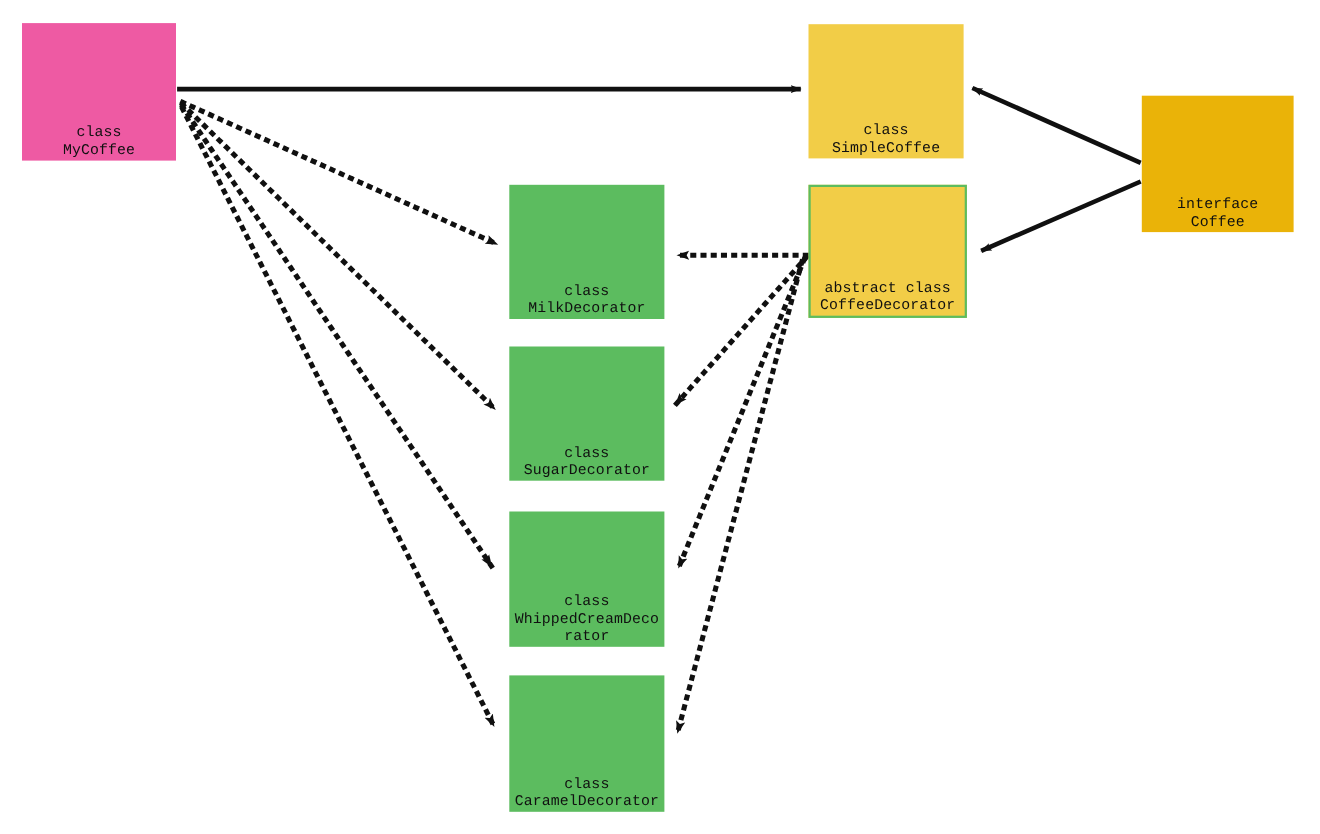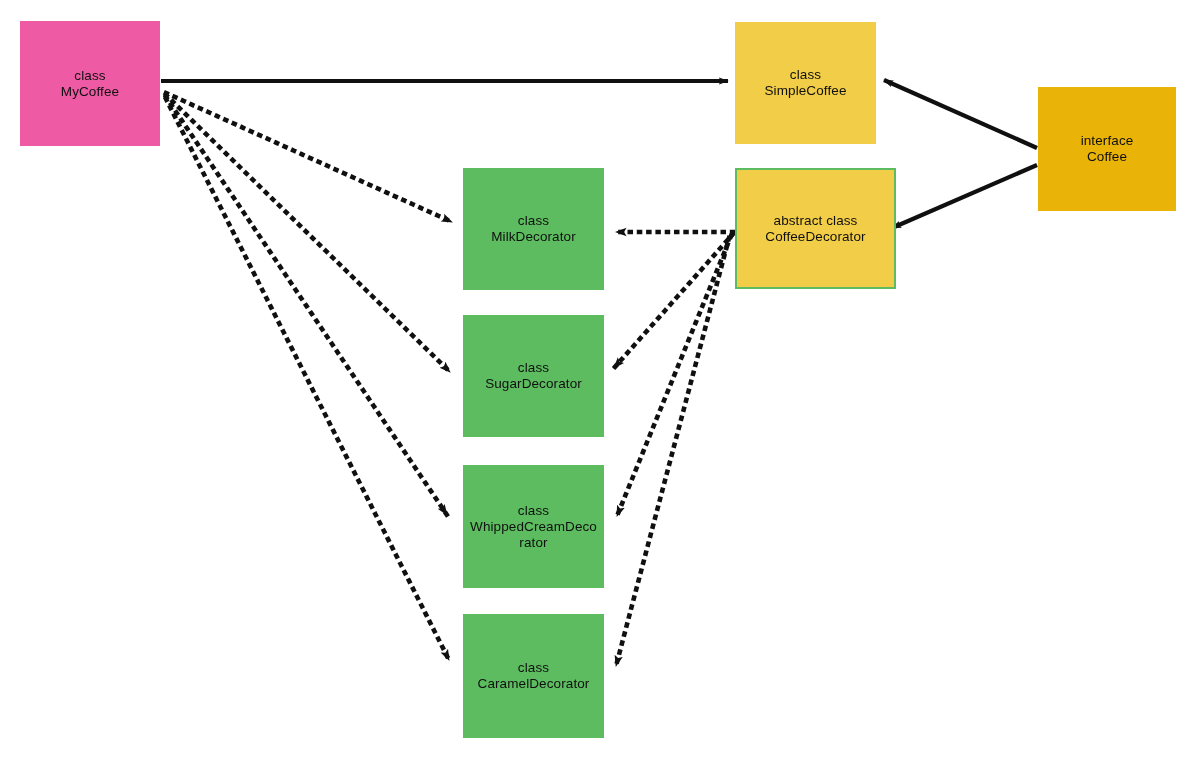--- a/index.html
+++ b/index.html
@@ -22,48 +22,48 @@
     left: 0;
     top: 0;
     width: 1200px;
     height: 758px;
     pointer-events: none;
   }
   .node {
     position: absolute;
     box-sizing: border-box;
     display: flex;
-    align-items: center;
+    align-items: flex-end;
     justify-content: center;
     text-align: center;
     color: #101010;
     font-size: 13.5px;
     line-height: 16px;
-    font-family: Liberation Sans, sans-serif;
+    font-family: Liberation Mono, monospace;
   }
   .node .node-label {
     display: block;
     white-space: pre-line;
     padding: 0 6px;
     letter-spacing: 0.1px;
   }
   .node-mycoffee {
     left: 20px; top: 21px; width: 140px; height: 125px;
     background: #ee5aa3;
   }
   .node-simplecoffee {
     left: 735px; top: 22px; width: 141px; height: 122px;
     background: #f2cd47;
   }
   .node-coffee {
     left: 1038px; top: 87px; width: 138px; height: 124px;
     background: #eab308;
   }
   .node-coffeedecorator {
-    left: 735px; top: 168px; width: 161px; height: 121px;
+    left: 735px; top: 168px; width: 144px; height: 121px;
     background: #f2cd47;
     border: 2px solid #5cbc5f;
   }
   .node-milk {
     left: 463px; top: 168px; width: 141px; height: 122px;
     background: #5cbc5f;
   }
   .node-sugar {
     left: 463px; top: 315px; width: 141px; height: 122px;
     background: #5cbc5f;

